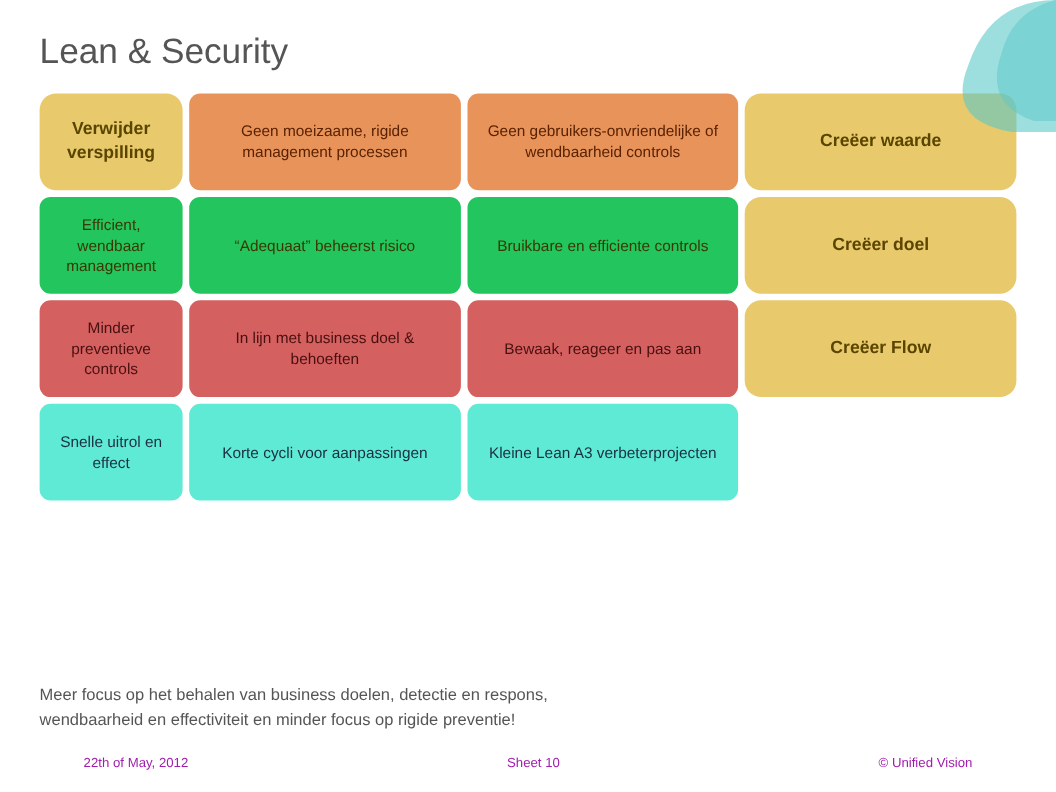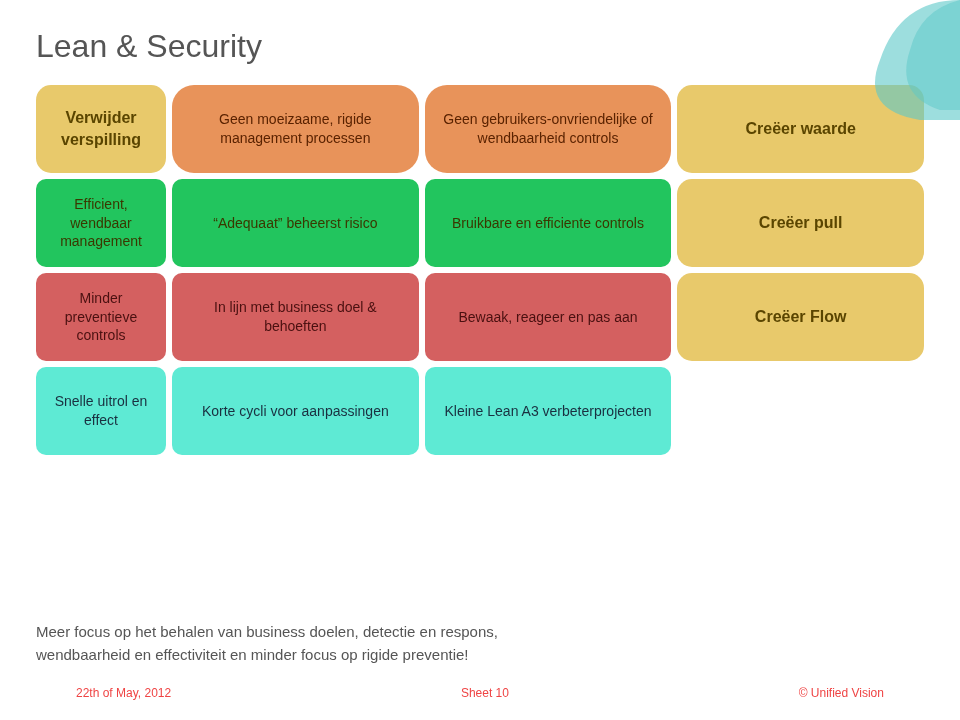--- a/index.html
+++ b/index.html
@@ -54,21 +54,20 @@
       color: #5a4500;
       font-size: 16px;
       font-weight: 600;
       border-radius: 15px;
     }
 
     
     .cell-top {
       background-color: #e8935a;
       color: #5a2200;
-      border-radius: 22px;
     }
 
     
     .cell-row2 {
       background-color: #22c55e;
       color: #3a3800;
     }
 
     
     .cell-row3 {
@@ -88,21 +87,21 @@
       color: #555;
       line-height: 1.5;
       margin-top: 4px;
     }
 
     .footer-bottom {
       display: flex;
       justify-content: space-between;
       align-items: center;
       font-size: 12px;
-      color: #ef4444;
+      color: #a21caf;
       padding: 0 40px;
       margin-top: 4px;
     }
 
     
     .deco {
       position: absolute;
       top: 0;
       right: 0;
       width: 120px;
@@ -134,21 +133,21 @@
 
     <div class="cell cell-left">Verwijder verspilling</div>
     <div class="cell cell-top">Geen moeizaame, rigide management processen</div>
     <div class="cell cell-top">Geen gebruikers-onvriendelijke of wendbaarheid controls</div>
 
     <div class="cell cell-left">Creëer waarde</div>
     <div class="cell cell-row2">Efficient, wendbaar management</div>
     <div class="cell cell-row2">“Adequaat” beheerst risico</div>
     <div class="cell cell-row2">Bruikbare en efficiente controls</div>
 
-    <div class="cell cell-left">Creëer pull</div>
+    <div class="cell cell-left">Creëer doel</div>
     <div class="cell cell-row3">Minder preventieve controls</div>
     <div class="cell cell-row3">In lijn met business doel &amp; behoeften</div>
     <div class="cell cell-row3">Bewaak, reageer en pas aan</div>
 
     <div class="cell cell-left">Creëer Flow</div>
     <div class="cell cell-row4">Snelle uitrol en effect</div>
     <div class="cell cell-row4">Korte cycli voor aanpassingen</div>
     <div class="cell cell-row4">Kleine Lean A3 verbeterprojecten</div>
 
   </div>

